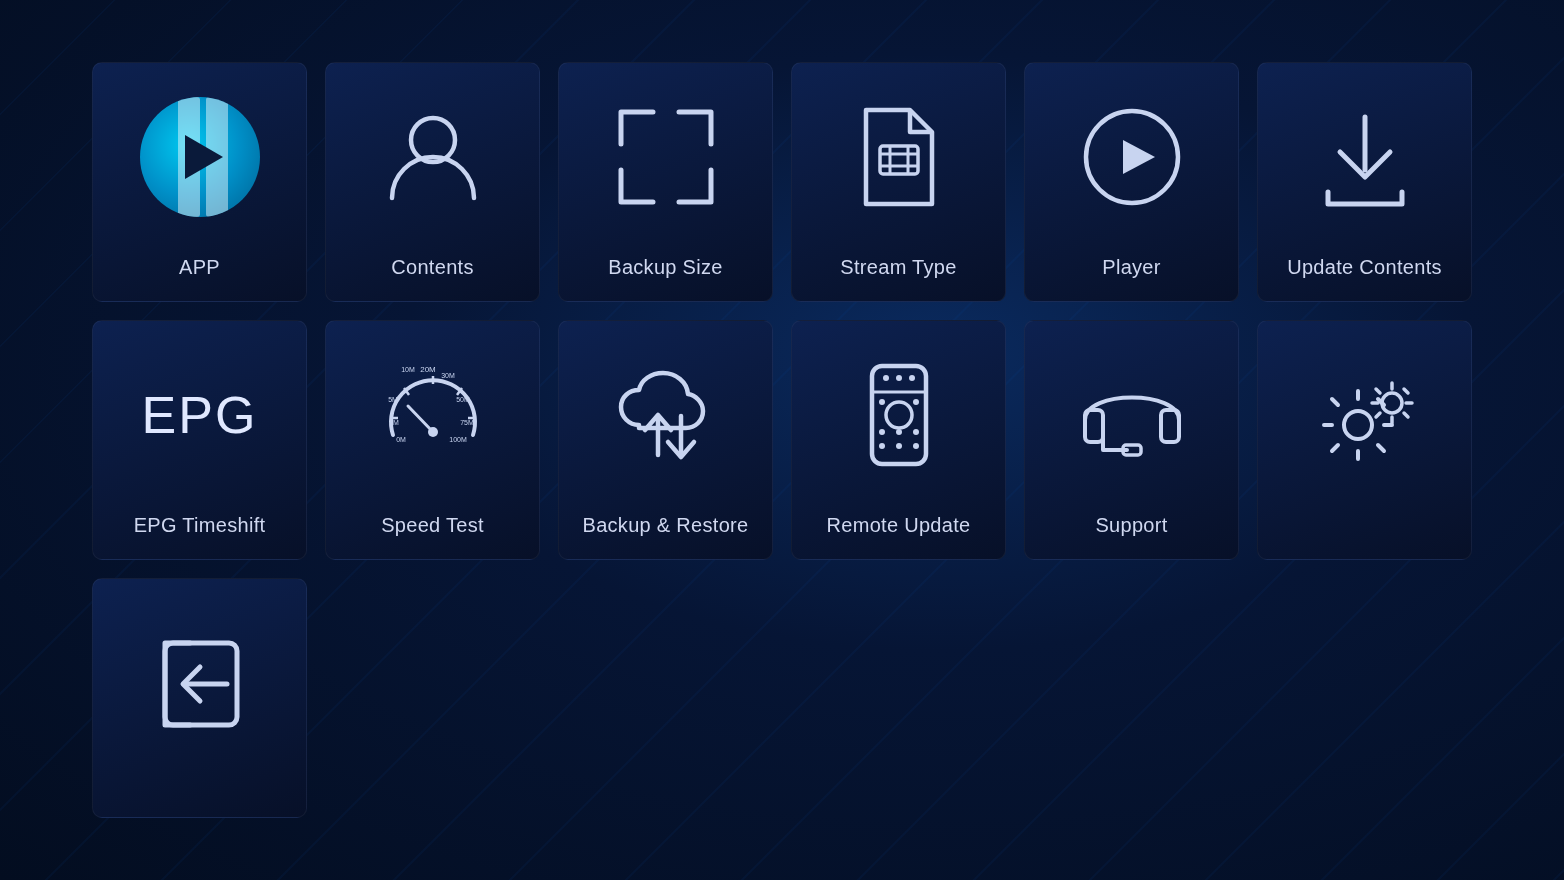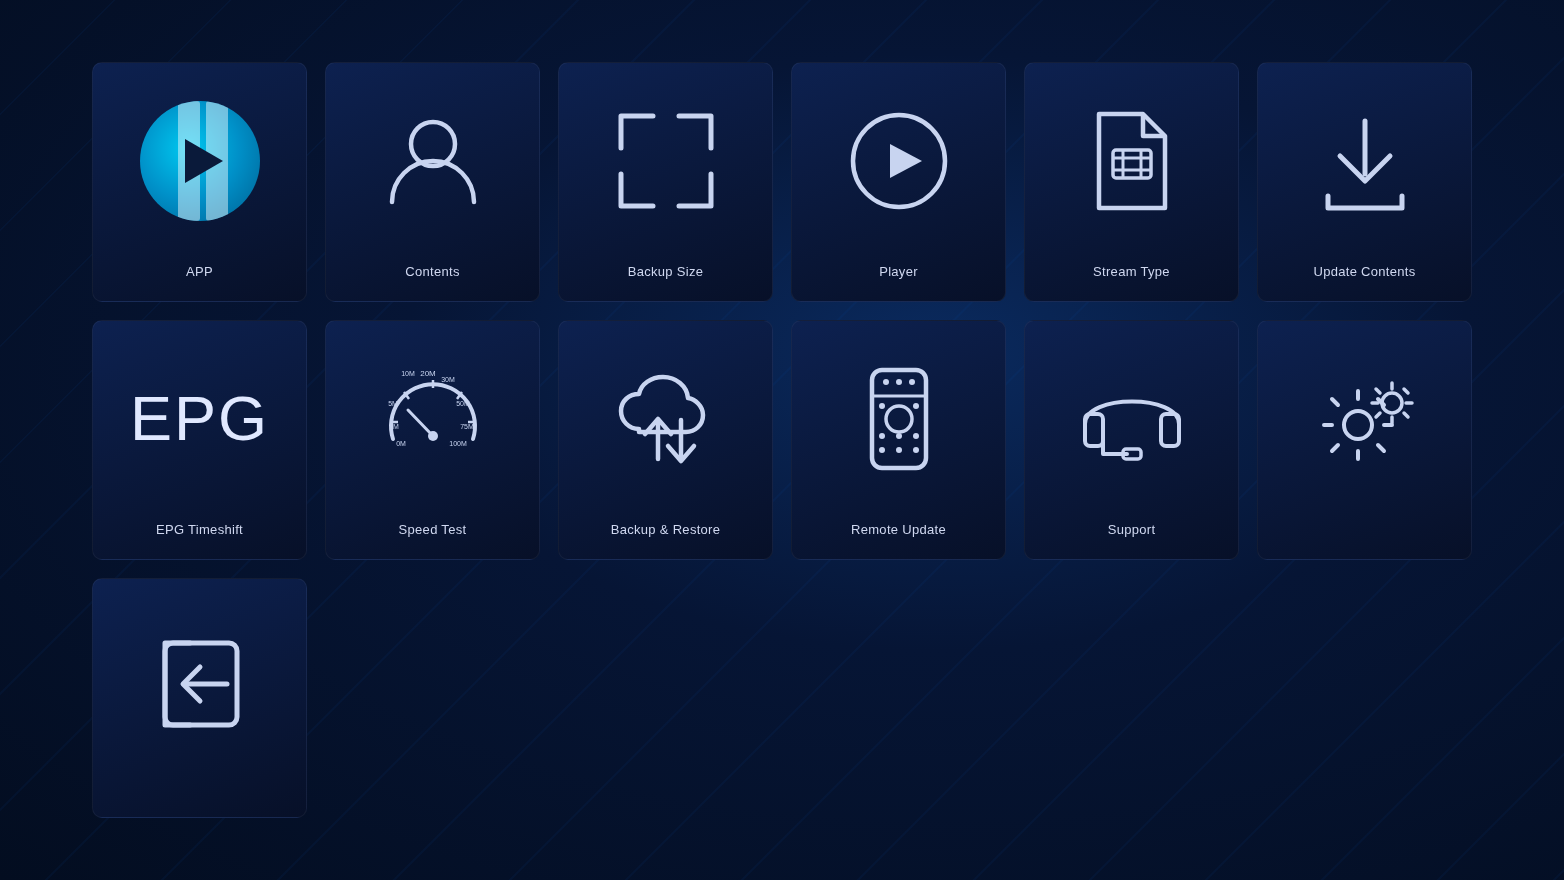--- a/index.html
+++ b/index.html
@@ -58,21 +58,21 @@
     .tile-icon {
       flex: 1;
       display: flex;
       align-items: center;
       justify-content: center;
       width: 100%;
     }
 
     .tile-label {
       color: #d0d8f0;
-      font-size: 13px;
+      font-size: 20px;
       font-weight: 400;
       text-align: center;
       letter-spacing: 0.3px;
       margin-top: 6px;
     }
 
     svg.icon {
       width: 110px;
       height: 110px;
     }
@@ -108,21 +108,21 @@
       border-style: solid;
       border-width: 22px 0 22px 38px;
       border-color: transparent transparent transparent #0a1a3a;
       position: relative;
       z-index: 2;
       margin-left: 8px;
     }
 
     
     .epg-text {
-      font-size: 63px;
+      font-size: 52px;
       font-weight: 300;
       color: #e0e8ff;
       letter-spacing: 2px;
       line-height: 1;
     }
 
     
     .tile-empty {
       background: transparent;
       border: none;
@@ -165,42 +165,42 @@
 
         <polyline points="68,100 100,100 100,68" stroke="#c8d4f0" stroke-width="5" stroke-linecap="round" stroke-linejoin="round" fill="none"></polyline>
       </svg>
     </div>
     <span class="tile-label">Backup Size</span>
   </div>
 
   <div class="tile">
     <div class="tile-icon">
       <svg class="icon" viewBox="0 0 110 110" fill="none" xmlns="http://www.w3.org/2000/svg">
-        <circle cx="55" cy="55" r="46" stroke="#c8d4f0" stroke-width="4.5" fill="none"></circle>
-        <polygon points="46,38 46,72 78,55" fill="#c8d4f0"></polygon>
-      </svg>
-    </div>
-    <span class="tile-label">Player</span>
-  </div>
-
-  <div class="tile">
-    <div class="tile-icon">
-      <svg class="icon" viewBox="0 0 110 110" fill="none" xmlns="http://www.w3.org/2000/svg">
 
         <path d="M22,8 L22,102 L88,102 L88,30 L66,8 Z" stroke="#c8d4f0" stroke-width="4.5" fill="none" stroke-linejoin="round"></path>
         <polyline points="66,8 66,30 88,30" stroke="#c8d4f0" stroke-width="4.5" fill="none" stroke-linejoin="round"></polyline>
 
         <rect x="36" y="44" width="38" height="28" rx="3" stroke="#c8d4f0" stroke-width="3.5" fill="none"></rect>
         <line x1="36" y1="52" x2="74" y2="52" stroke="#c8d4f0" stroke-width="3"></line>
         <line x1="36" y1="64" x2="74" y2="64" stroke="#c8d4f0" stroke-width="3"></line>
         <line x1="46" y1="44" x2="46" y2="72" stroke="#c8d4f0" stroke-width="3"></line>
         <line x1="64" y1="44" x2="64" y2="72" stroke="#c8d4f0" stroke-width="3"></line>
       </svg>
     </div>
     <span class="tile-label">Stream Type</span>
+  </div>
+
+  <div class="tile">
+    <div class="tile-icon">
+      <svg class="icon" viewBox="0 0 110 110" fill="none" xmlns="http://www.w3.org/2000/svg">
+        <circle cx="55" cy="55" r="46" stroke="#c8d4f0" stroke-width="4.5" fill="none"></circle>
+        <polygon points="46,38 46,72 78,55" fill="#c8d4f0"></polygon>
+      </svg>
+    </div>
+    <span class="tile-label">Player</span>
   </div>
 
   <div class="tile">
     <div class="tile-icon">
       <svg class="icon" viewBox="0 0 110 110" fill="none" xmlns="http://www.w3.org/2000/svg">
 
         <line x1="55" y1="15" x2="55" y2="68" stroke="#c8d4f0" stroke-width="5" stroke-linecap="round"></line>
         <polyline points="30,50 55,75 80,50" stroke="#c8d4f0" stroke-width="5" stroke-linecap="round" stroke-linejoin="round" fill="none"></polyline>
 
         <path d="M18,90 L18,102 L92,102 L92,90" stroke="#c8d4f0" stroke-width="5" stroke-linecap="round" stroke-linejoin="round" fill="none"></path>

